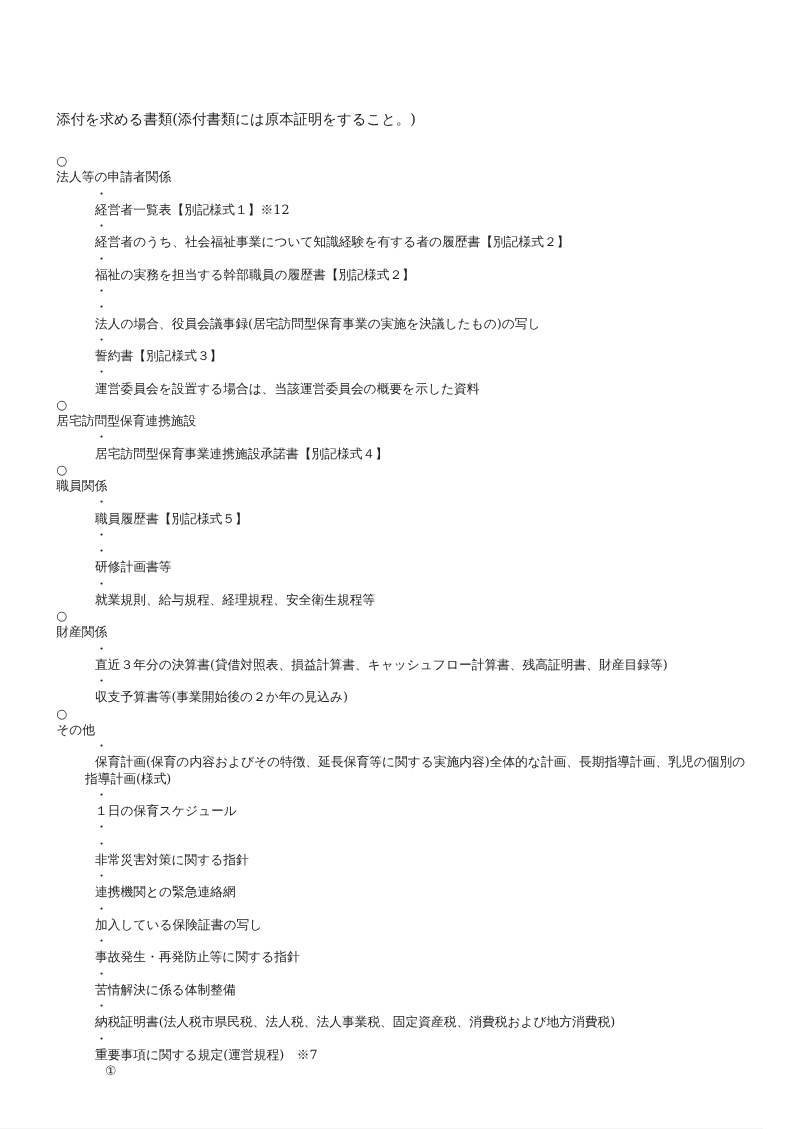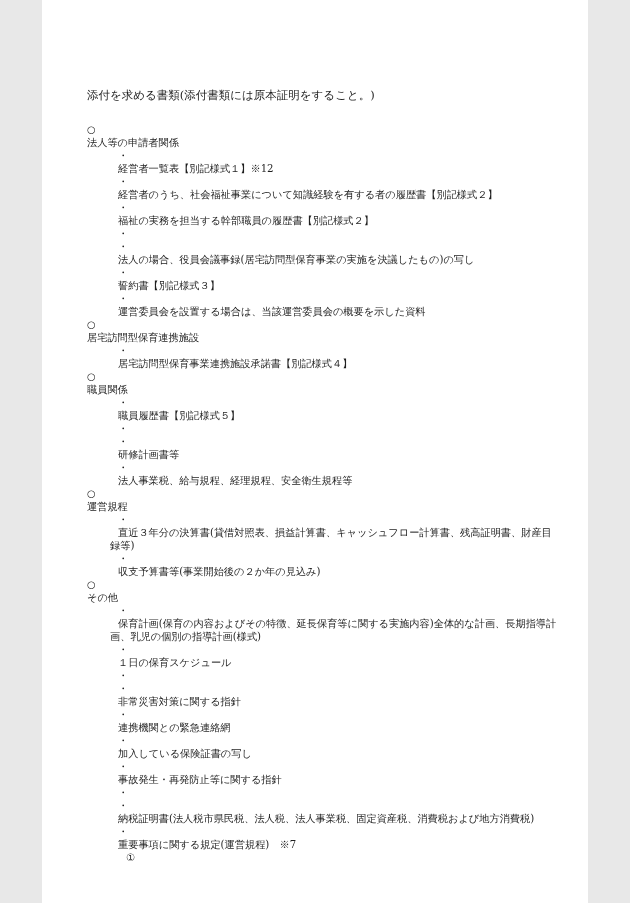--- a/index.html
+++ b/index.html
@@ -1,18 +1,18 @@
 <!DOCTYPE html>
 <html><head>
 <meta charset="utf-8">
 <style>
   html,body{margin:0;padding:0;background:#e8e8e8;}
   .page{
     position:relative;
-    width:546px;height:903px;
+    width:630px;height:903px;
     margin:0 auto;
     background:#ffffff;
     font-family:"DejaVu Serif","Liberation Serif",serif;
     color:#1f1f1f;
     overflow:hidden;
   }
   .title{
     margin:88px 30px 0 45px;
     font-size:11.5px;
     line-height:14px;
@@ -57,36 +57,36 @@
       </div>
       <div class="section">
         <div class="sec-heading"><span class="marker">○</span><div>居宅訪問型保育連携施設</div></div>
         <div class="item"><span class="bullet">・</span><div>居宅訪問型保育事業連携施設承諾書【別記様式４】</div></div>
       </div>
       <div class="section">
         <div class="sec-heading"><span class="marker">○</span><div>職員関係</div></div>
         <div class="item"><span class="bullet">・</span><div>職員履歴書【別記様式５】</div></div>
         <div class="item"><span class="bullet">・</span></div>
         <div class="item"><span class="bullet">・</span><div>研修計画書等</div></div>
-        <div class="item"><span class="bullet">・</span><div>法人事業税、給与規程、経理規程、安全衛生規程等</div></div>
+        <div class="item"><span class="bullet">・</span><div>就業規則、給与規程、経理規程、安全衛生規程等</div></div>
       </div>
       <div class="section">
-        <div class="sec-heading"><span class="marker">○</span><div>運営規程</div></div>
+        <div class="sec-heading"><span class="marker">○</span><div>財産関係</div></div>
         <div class="item"><span class="bullet">・</span><div>直近３年分の決算書(貸借対照表、損益計算書、キャッシュフロー計算書、残高証明書、財産目録等)</div></div>
         <div class="item"><span class="bullet">・</span><div>収支予算書等(事業開始後の２か年の見込み)</div></div>
       </div>
       <div class="section">
         <div class="sec-heading"><span class="marker">○</span><div>その他</div></div>
         <div class="item"><span class="bullet">・</span><div>保育計画(保育の内容およびその特徴、延長保育等に関する実施内容)全体的な計画、長期指導計画、乳児の個別の指導計画(様式)</div></div>
         <div class="item"><span class="bullet">・</span><div>１日の保育スケジュール</div></div>
         <div class="item"><span class="bullet">・</span></div>
         <div class="item"><span class="bullet">・</span><div>非常災害対策に関する指針</div></div>
         <div class="item"><span class="bullet">・</span><div>連携機関との緊急連絡網</div></div>
         <div class="item"><span class="bullet">・</span><div>加入している保険証書の写し</div></div>
         <div class="item"><span class="bullet">・</span><div>事故発生・再発防止等に関する指針</div></div>
-        <div class="item"><span class="bullet">・</span></div>
+        <div class="item"><span class="bullet">・</span><div>苦情解決に係る体制整備</div></div>
         <div class="item"><span class="bullet">・</span><div>納税証明書(法人税市県民税、法人税、法人事業税、固定資産税、消費税および地方消費税)</div></div>
         <div class="item"><span class="bullet">・</span><div>重要事項に関する規定(運営規程)　※7</div></div>
         <div class="subitem"><span class="num">①</span></div>
       </div>
     </div>
 
 </div>
 
 </body></html>

